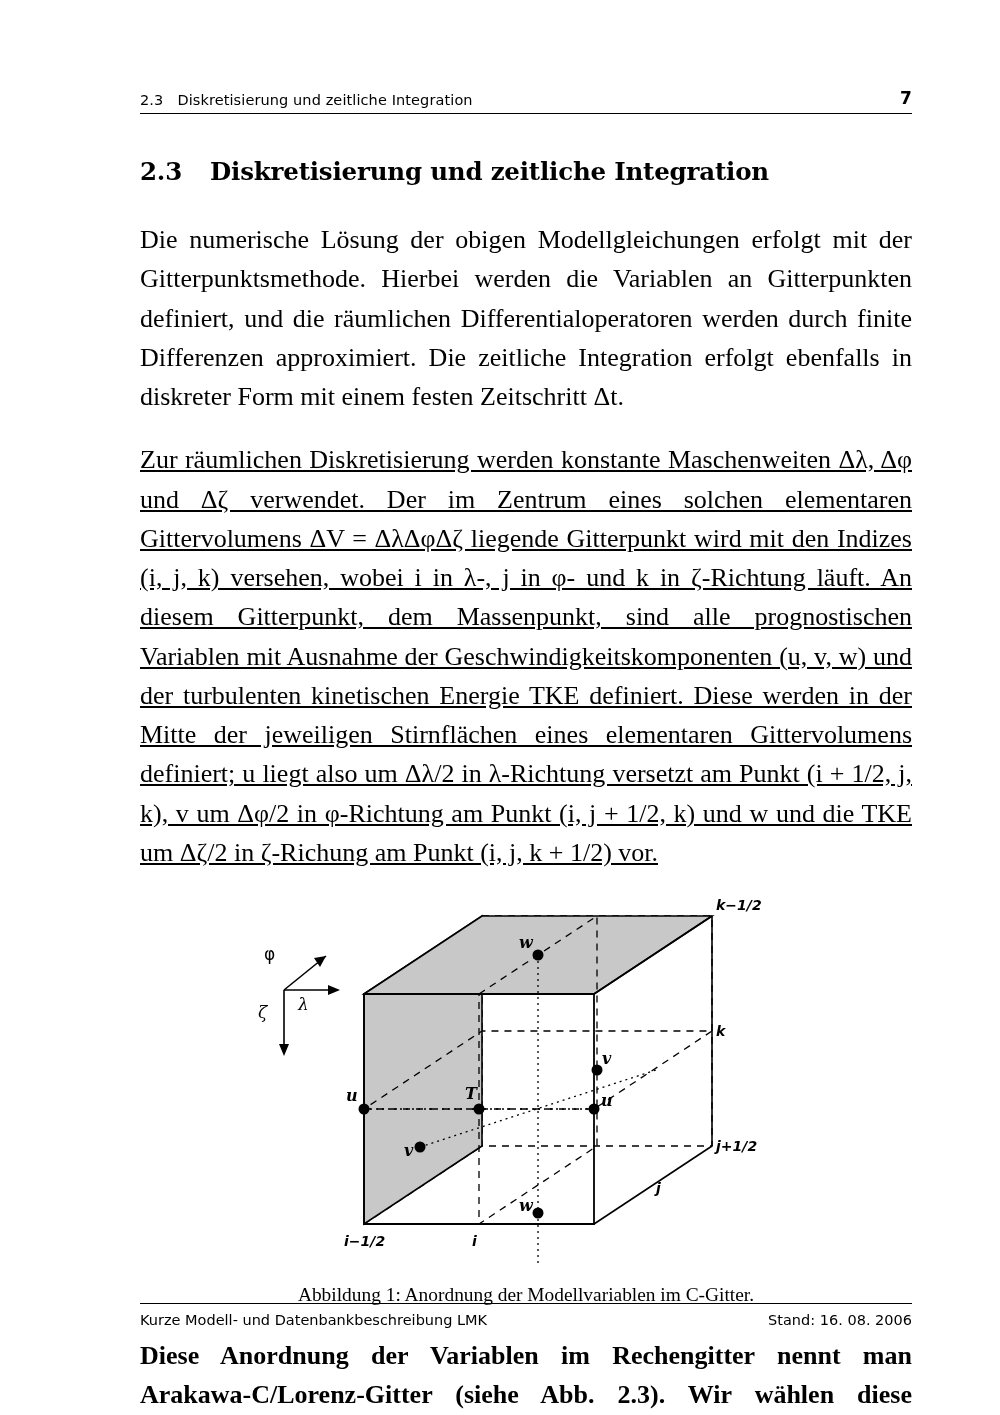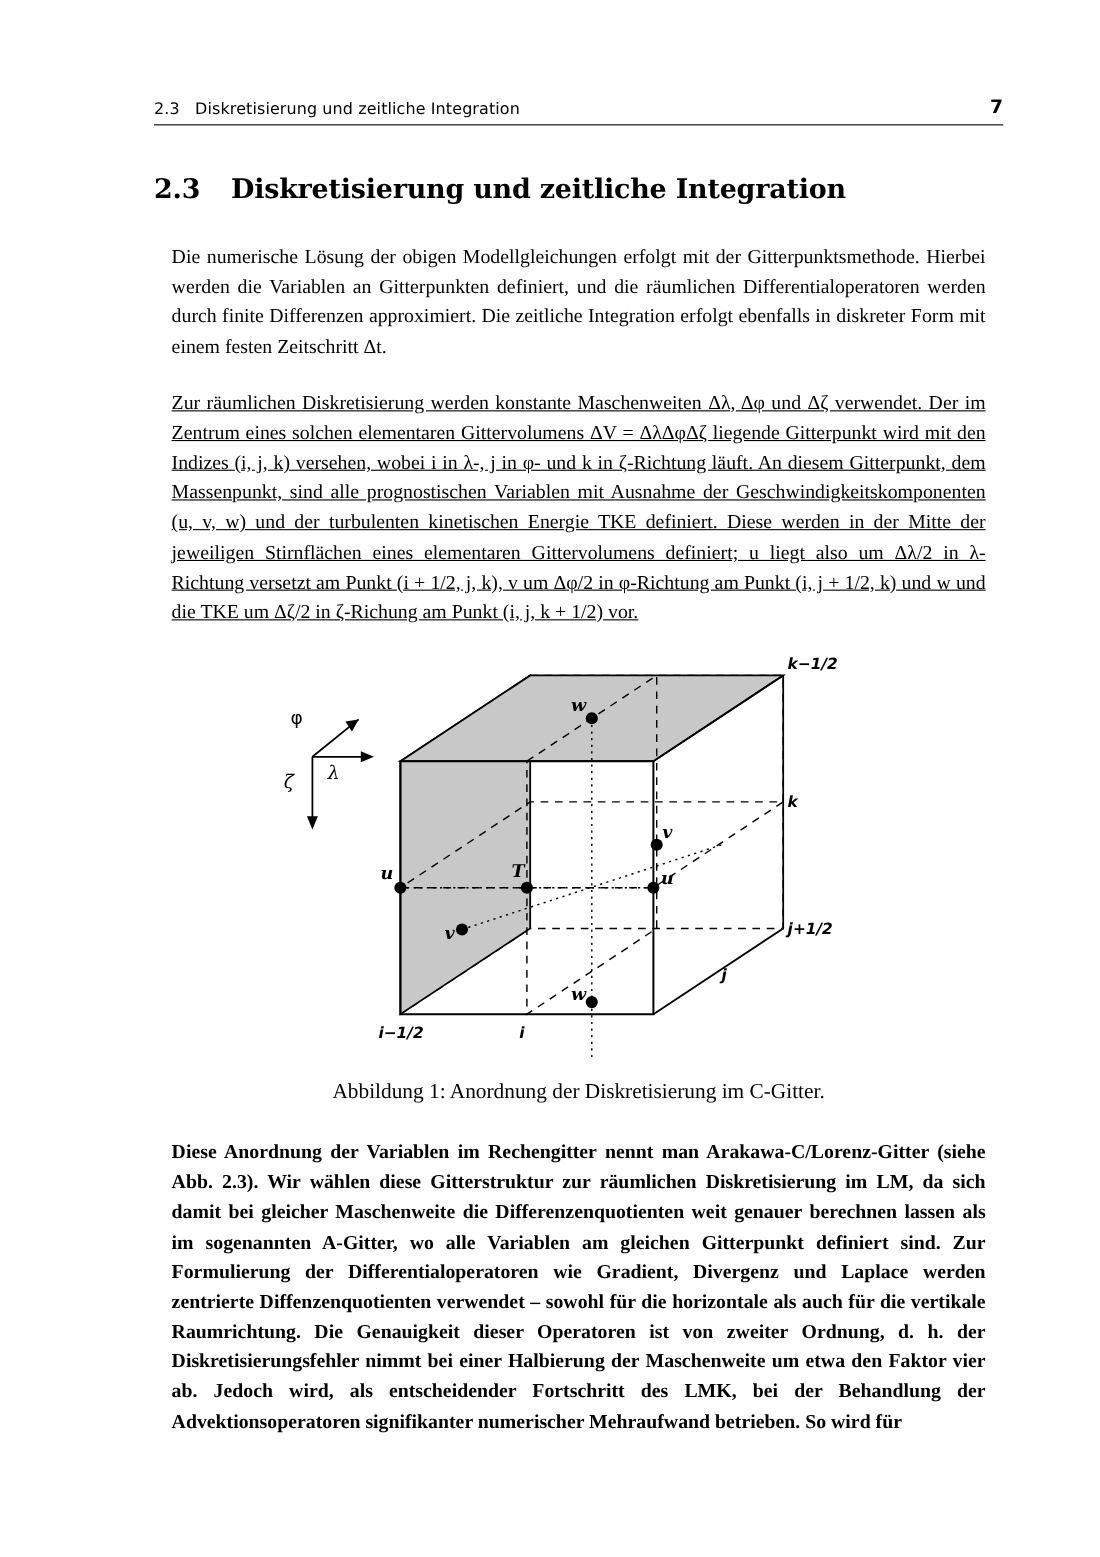--- a/index.html
+++ b/index.html
@@ -59,24 +59,24 @@
     font-family: "DejaVu Serif", serif;
     font-size: 24.5px;
     font-weight: bold;
     letter-spacing: -0.2px;
     display: flex;
     gap: 28px;
   }
   
   p.body {
     font-family: "Liberation Serif", serif;
-    font-size: 18px;
+    font-size: 26px;
     line-height: 1.51;
     text-align: justify;
-    margin: 16px;
+    margin: 0;
     hyphens: manual;
   }
   p.p1 { margin-top: 34px; }
   p.p2 { margin-top: 24px; text-decoration: underline; }
   p.p3 { margin-top: 30px; font-weight: bold; }
   
   .figure {
     margin-top: 26px;
     width: 100%;
     display: flex;
@@ -202,20 +202,27 @@
         <g font-family="DejaVu Sans, sans-serif" font-style="italic" font-size="14" font-weight="bold" fill="#000">
           <text x="500" y="12">k−1/2</text>
           <text x="500" y="138">k</text>
           <text x="500" y="253">j+1/2</text>
           <text x="440" y="295">j</text>
           <text x="128" y="348">i−1/2</text>
           <text x="256" y="348">i</text>
         </g>
       </svg>
 
-      <div class="caption">Abbildung 1: Anordnung der Diskretisierung im C-Gitter.</div>
+      <div class="caption">Abbildung 1: Anordnung der Modellvariablen im C-Gitter.</div>
     </div>
 
     <p class="body p3">Diese Anordnung der Variablen im Rechengitter nennt man Arakawa-C/Lorenz-Gitter (siehe Abb. 2.3). Wir wählen diese Gitterstruktur zur räumlichen Diskretisierung im LM, da sich damit bei gleicher Maschenweite die Differenzenquotienten weit genauer berechnen lassen als im sogenannten A-Gitter, wo alle Variablen am gleichen Gitterpunkt definiert sind. Zur Formulierung der Differentialoperatoren wie Gradient, Divergenz und Laplace werden zentrierte Diffenzenquotienten verwendet – sowohl für die horizontale als auch für die vertikale Raumrichtung. Die Genauigkeit dieser Operatoren ist von zweiter Ordnung, d. h. der Diskretisierungsfehler nimmt bei einer Halbierung der Maschenweite um etwa den Faktor vier ab. Jedoch wird, als entscheidender Fortschritt des LMK, bei der Behandlung der Advektionsoperatoren signifikanter numerischer Mehraufwand betrieben. So wird für</p>
   </div>
 
+  <div class="footer">
+    <div class="rule"></div>
+    <div class="footer-row">
+      <span>Kurze Modell- und Datenbankbeschreibung LMK</span>
+      <span>Stand: 16. 08. 2006</span>
+    </div>
+  </div>
 
 </div>
 
 </body></html>

